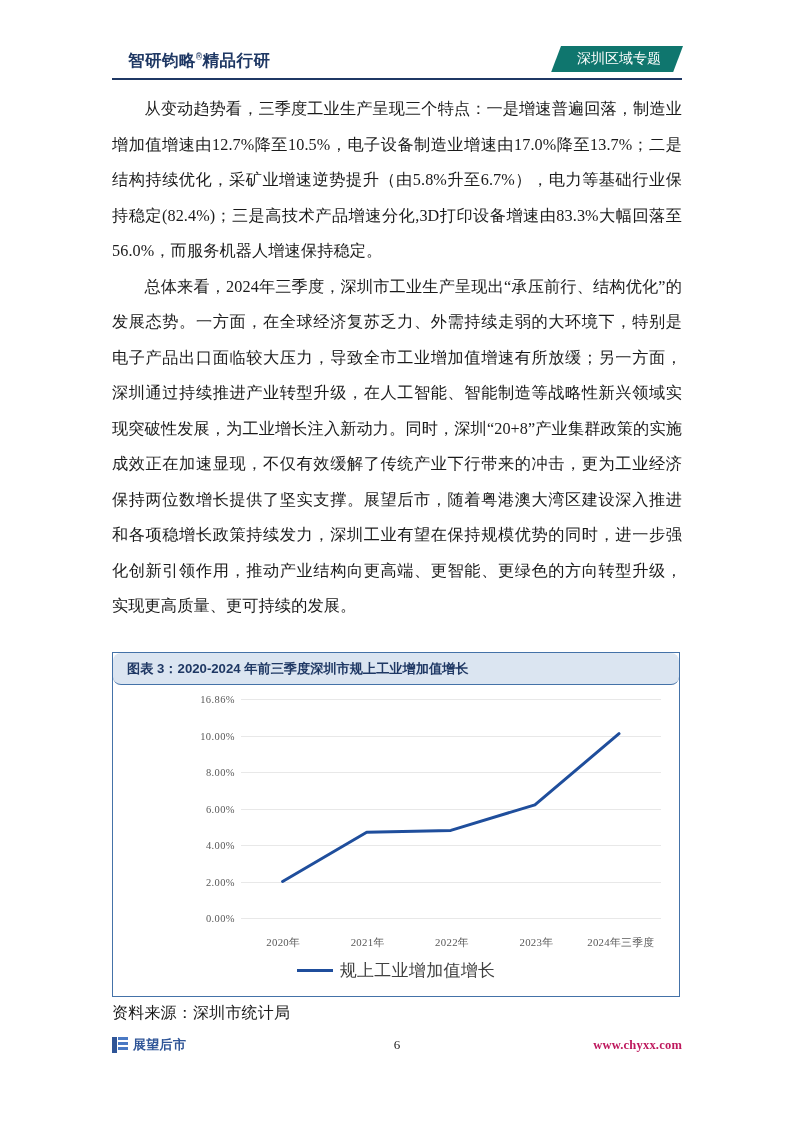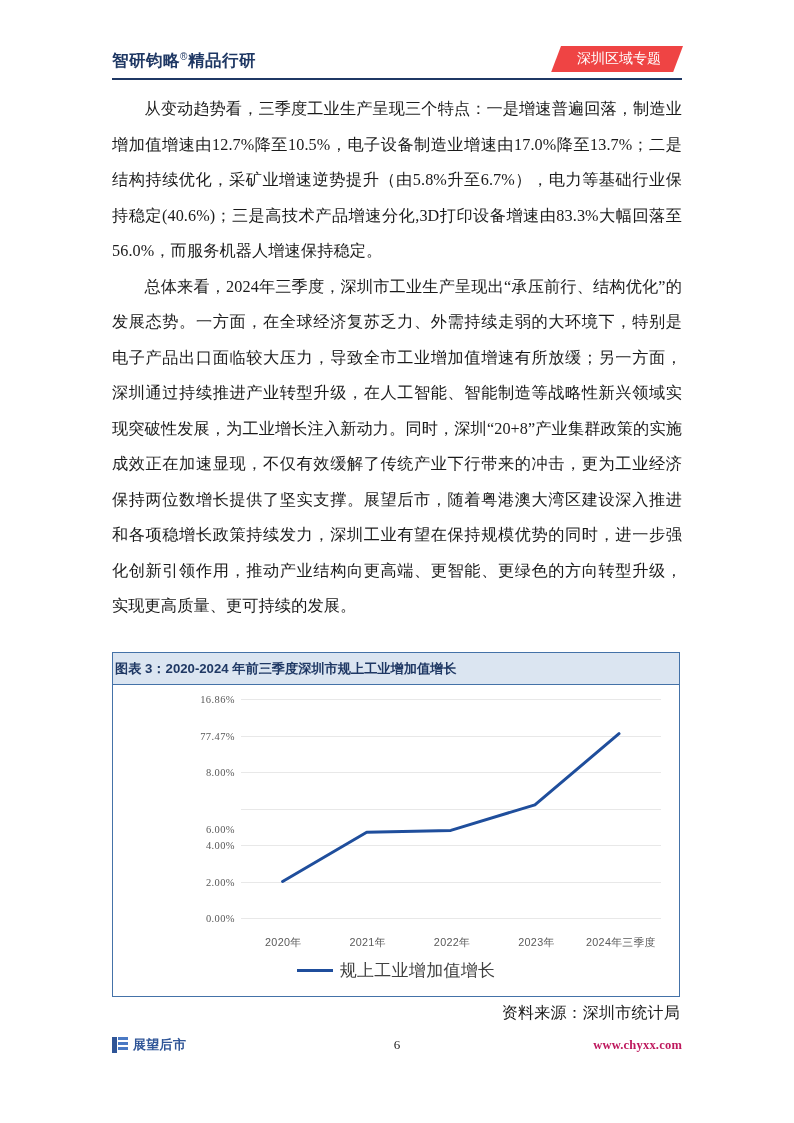--- a/index.html
+++ b/index.html
@@ -25,23 +25,23 @@
   
   .header {
     position: absolute;
     left: 112px;
     top: 48px;
     width: 570px;
     height: 36px;
   }
   .brand {
     position: absolute;
-    left: 0;
+    left: 16px;
     top: 2px;
-    font-family: Liberation Sans, sans-serif;
+    font-family: Liberation Mono, monospace;
     font-size: 16.5px;
     font-weight: bold;
     color: #1f3864;
     letter-spacing: 0.5px;
     white-space: nowrap;
   }
   .brand .reg {
     font-size: 10px;
     vertical-align: super;
     font-weight: normal;
@@ -51,21 +51,21 @@
     left: 0;
     top: 30px;
     width: 570px;
     height: 2.2px;
     background: #1f3864;
   }
   .topic-tag {
     position: absolute;
     right: -1px;
     top: -2px;
-    background: #ef4444;
+    background: #0f766e;
     color: #ffffff;
     font-size: 14px;
     font-family: "Liberation Sans", "DejaVu Sans", sans-serif;
     padding: 5px 22px 6px 26px;
     line-height: 1.1;
     white-space: nowrap;
     clip-path: polygon(10px 0, 100% 0, calc(100% - 10px) 100%, 0 100%);
   }
 
   
@@ -98,22 +98,23 @@
     border: 1px solid #4472a8;
     background: #ffffff;
     box-sizing: border-box;
   }
   .chart-title-bar {
     height: 32px;
     background: #dbe5f1;
     border-bottom: 1px solid #4472a8;
     display: flex;
     align-items: center;
-    padding-left: 2px;
+    padding-left: 14px;
     box-sizing: border-box;
+    border-radius: 8px;
   }
   .chart-title {
     font-family: "Liberation Sans", "DejaVu Sans", sans-serif;
     font-size: 13.2px;
     font-weight: bold;
     color: #1f3864;
     white-space: nowrap;
   }
   .chart-area {
     position: relative;
@@ -149,21 +150,21 @@
     position: absolute;
     left: 128px;
     right: 18px;
     height: 1px;
     background: #e8e8e8;
   }
   .xlabel {
     position: absolute;
     bottom: 46px;
     transform: translateX(-50%);
-    font-family: Liberation Sans, sans-serif;
+    font-family: Liberation Serif, serif;
     font-size: 10.8px;
     color: #595959;
     white-space: nowrap;
     letter-spacing: 0.3px;
     margin-top: 20px;
   }
   .legend {
     position: absolute;
     left: 0;
     right: 0;
@@ -192,21 +193,21 @@
     height: 100%;
     overflow: visible;
   }
 
   
   .source {
     position: absolute;
     left: 112px;
     top: 1003px;
     width: 568px;
-    text-align: right;
+    text-align: left;
     font-size: 16px;
     color: #1a1a1a;
     letter-spacing: 0.2px;
   }
 
   
   .footer {
     position: absolute;
     left: 112px;
     top: 1036px;
@@ -259,35 +260,35 @@
 
 <div class="page">
 
   <div class="header">
     <div class="brand"><span>智研钧略</span><span class="reg">®</span><span>精品行研</span></div>
     <div class="header-rule"></div>
     <div class="topic-tag">深圳区域专题</div>
   </div>
 
   <div class="content">
-    <p class="para indent">从变动趋势看，三季度工业生产呈现三个特点：一是增速普遍回落，制造业增加值增速由12.7%降至10.5%，电子设备制造业增速由17.0%降至13.7%；二是结构持续优化，采矿业增速逆势提升（由5.8%升至6.7%），电力等基础行业保持稳定(40.6%)；三是高技术产品增速分化,3D打印设备增速由83.3%大幅回落至56.0%，而服务机器人增速保持稳定。</p>
+    <p class="para indent">从变动趋势看，三季度工业生产呈现三个特点：一是增速普遍回落，制造业增加值增速由12.7%降至10.5%，电子设备制造业增速由17.0%降至13.7%；二是结构持续优化，采矿业增速逆势提升（由5.8%升至6.7%），电力等基础行业保持稳定(82.4%)；三是高技术产品增速分化,3D打印设备增速由83.3%大幅回落至56.0%，而服务机器人增速保持稳定。</p>
     <p class="para indent">总体来看，2024年三季度，深圳市工业生产呈现出“承压前行、结构优化”的发展态势。一方面，在全球经济复苏乏力、外需持续走弱的大环境下，特别是电子产品出口面临较大压力，导致全市工业增加值增速有所放缓；另一方面，深圳通过持续推进产业转型升级，在人工智能、智能制造等战略性新兴领域实现突破性发展，为工业增长注入新动力。同时，深圳“20+8”产业集群政策的实施成效正在加速显现，不仅有效缓解了传统产业下行带来的冲击，更为工业经济保持两位数增长提供了坚实支撑。展望后市，随着粤港澳大湾区建设深入推进和各项稳增长政策持续发力，深圳工业有望在保持规模优势的同时，进一步强化创新引领作用，推动产业结构向更高端、更智能、更绿色的方向转型升级，实现更高质量、更可持续的发展。</p>
   </div>
 
   <div class="chart-box">
     <div class="chart-title-bar">
       <span class="chart-title">图表 3：2020-2024 年前三季度深圳市规上工业增加值增长</span>
     </div>
     <div class="chart-area">
       <div class="plot" id="plot">
         <div class="ylabel-wrap" id="ylabels">
             <div class="ylabel" style="top: 14px;">16.86%</div>
-            <div class="ylabel" style="top: 50.5px;">77.47%</div>
+            <div class="ylabel" style="top: 50.5px;">10.00%</div>
             <div class="ylabel" style="top: 87px;">8.00%</div>
-            <div class="ylabel" style="top: 123.5px; margin-top: 20px;">6.00%</div>
+            <div class="ylabel" style="top: 123.5px;">6.00%</div>
             <div class="ylabel" style="top: 160px;">4.00%</div>
             <div class="ylabel" style="top: 196.5px;">2.00%</div>
             <div class="ylabel" style="top: 233px;">0.00%</div>
           </div>
         <div id="gridlines">
             <div class="gridline" style="top: 14px;"></div>
             <div class="gridline" style="top: 50.5px;"></div>
             <div class="gridline" style="top: 87px;"></div>
             <div class="gridline" style="top: 123.5px;"></div>
             <div class="gridline" style="top: 160px;"></div>

